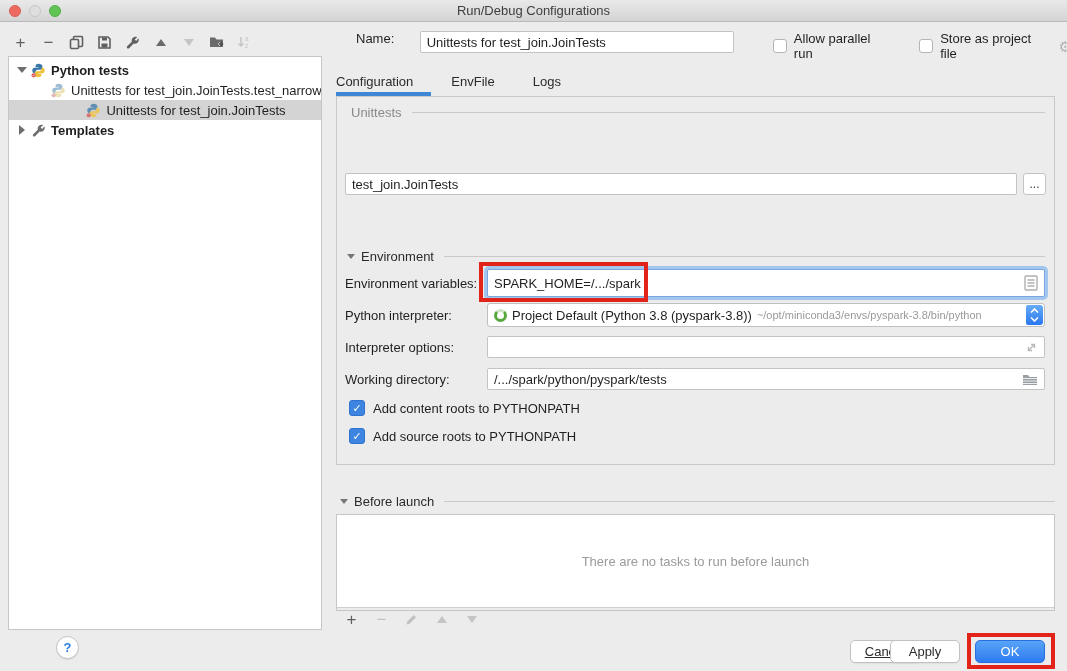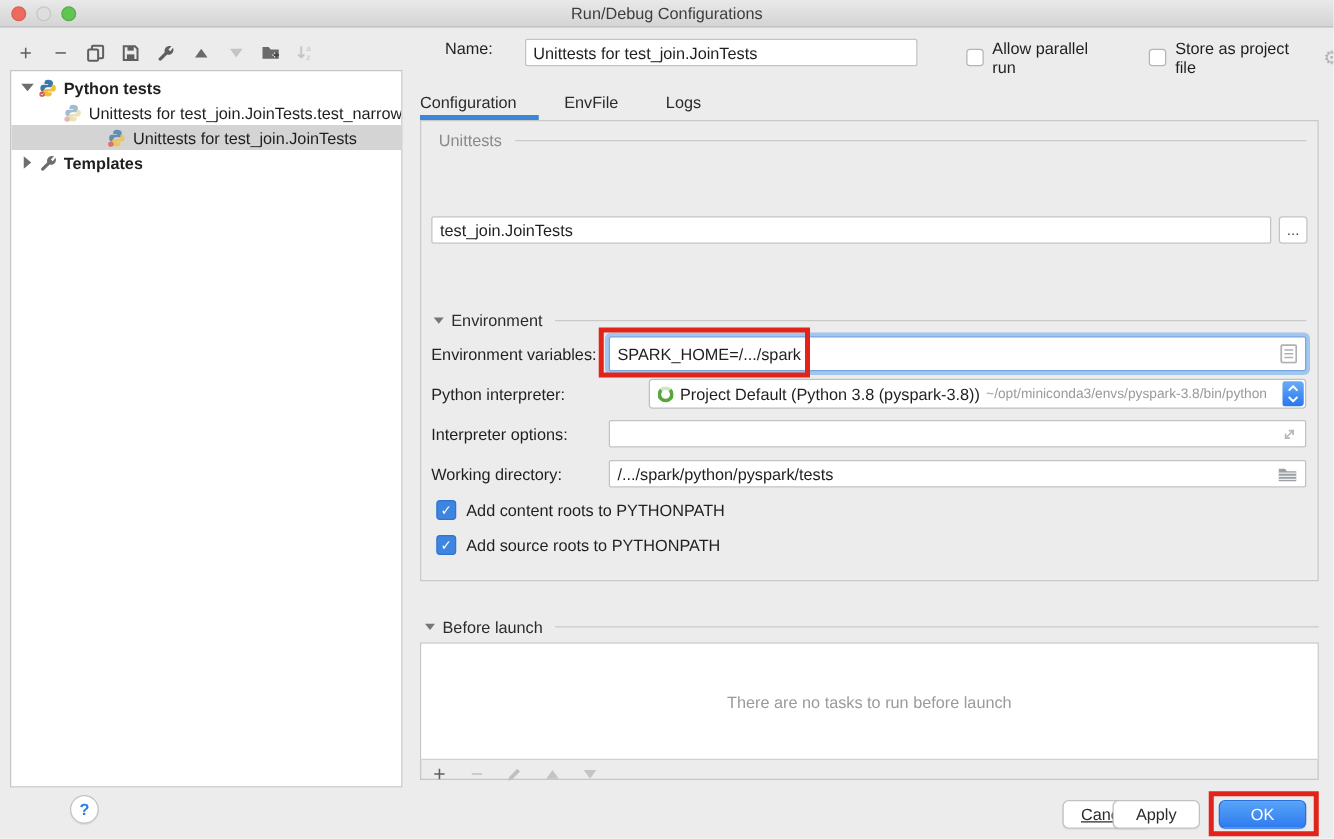--- a/index.html
+++ b/index.html
@@ -91,21 +91,21 @@
     background:linear-gradient(#68acf8,#2a77ef); display:flex; flex-direction:column; align-items:center; justify-content:center; }
   .stepper svg { display:block; }
   .interp-name { color:#1f1f1f; white-space:nowrap; }
   .interp-path { color:#9a9a9a; font-size:11px; margin-left:5px; white-space:nowrap; overflow:hidden; }
   .py-ring { width:13px; height:13px; border-radius:50%; border:3px solid #57a83c; border-top-color:#cfe6c6; margin-right:5px; flex:none; }
 
   .check-row { position:absolute; display:flex; align-items:center; }
   .check-row .cb-box { width:16px; height:16px; border-radius:3px; margin-right:8px; }
 
   
-  .task-box { position:absolute; left:336px; top:514px; width:719px; height:110px; border:1px solid #c6c6c6; background:#ececec; }
+  .task-box { position:absolute; left:336px; top:514px; width:719px; height:97px; border:1px solid #c6c6c6; background:#ececec; }
   .task-empty { position:absolute; left:0; top:0; width:100%; height:93px; background:#fff; border-bottom:1px solid #d0d0d0;
     display:flex; align-items:center; justify-content:center; color:#9a9a9a; }
   .task-toolbar { position:absolute; left:6px; top:96px; display:flex; align-items:center; gap:13px; }
 
   
   .btn { position:absolute; top:640px; width:70px; height:23px; border-radius:5px; background:#fff;
     border:1px solid #c1c1c1; display:flex; align-items:center; justify-content:center; font-size:13px; color:#2b2b2b;
     box-shadow:0 1px 1px rgba(0,0,0,.05); }
   .btn.primary { background:linear-gradient(#58a4f8,#2e7bf0); border:1px solid #2a6fe0; color:#fff; }
 
@@ -276,21 +276,21 @@
           <svg width="14" height="16" viewBox="0 0 14 16">
               <rect x="1" y="1" width="12" height="14" rx="1" fill="none" stroke="#b0b0b0" stroke-width="1.4"></rect>
               <path d="M3.5 5h7 M3.5 8h7 M3.5 11h7" stroke="#b0b0b0" stroke-width="1.3"></path>
             </svg>
         </span>
       </div>
     </div>
 
     <div class="row-abs" style="left:8px; top:206px; width:700px;">
       <span class="flabel" style="width:142px;">Python interpreter:</span>
-      <div class="combo" style="flex:1;margin-left:32px;">
+      <div class="combo" style="flex:1;">
         <span class="py-ring"></span>
         <span class="interp-name">Project Default (Python 3.8 (pyspark-3.8))</span>
         <span class="interp-path">~/opt/miniconda3/envs/pyspark-3.8/bin/python</span>
         <span class="stepper">
           <svg width="9" height="6" viewBox="0 0 9 6">
               <path d="M1 4.5L4.5 1 8 4.5" fill="none" stroke="#fff" stroke-width="1.6"></path>
             </svg>
           <svg width="9" height="6" viewBox="0 0 9 6" style="margin-top:2px;">
               <path d="M1 1.5L4.5 5 8 1.5" fill="none" stroke="#fff" stroke-width="1.6"></path>
             </svg>

